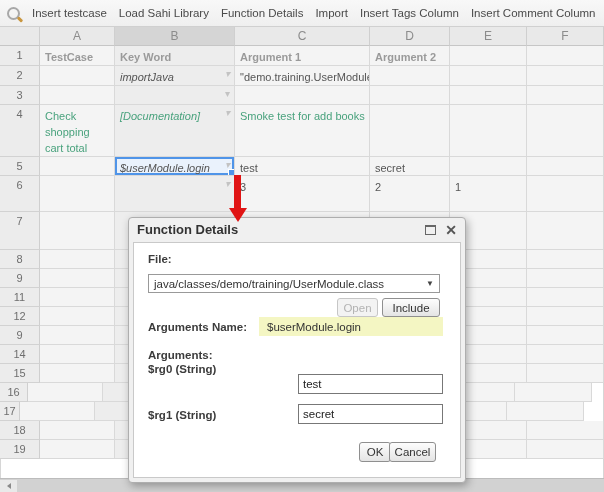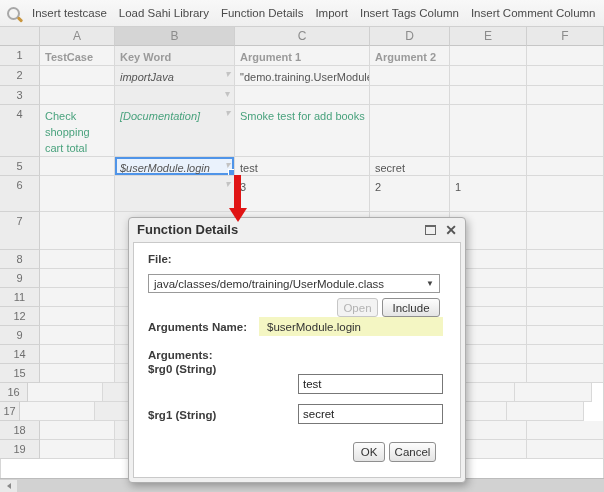--- a/index.html
+++ b/index.html
@@ -83,21 +83,21 @@
   }
   #args-label{left:14px;top:106px;}
   #rg0-label{left:14px;top:120px;}
   #rg1-label{left:14px;top:166px;}
   .dlg-input{
     position:absolute;left:164px;width:145px;height:20px;box-sizing:border-box;
     border:1px solid #777;font-size:11.5px;color:#222;padding:0 4px;font-family:inherit;background:#fff;
   }
   #rg0-input{top:131px;}
   #rg1-input{top:161px;}
-  #btn-ok{left:219px;top:199px;width:32px;height:20px;}
+  #btn-ok{left:225px;top:199px;width:32px;height:20px;}
   #btn-cancel{left:255px;top:199px;width:47px;height:20px;}
   
   #hscroll{position:absolute;left:0;top:478px;width:604px;height:14px;box-sizing:border-box;
     background:#d2d2d2;border-top:1px solid #bcbcbc;z-index:5;}
   #hscroll-arrow{position:absolute;left:0;top:1px;width:17px;height:12px;background:#e9e9e9;
     display:flex;align-items:center;justify-content:center;cursor:pointer;}
   .tri-left{width:0;height:0;border-top:3px solid transparent;border-bottom:3px solid transparent;border-right:4px solid #8a8a8a;}
 </style>
 </head>
 <body>

